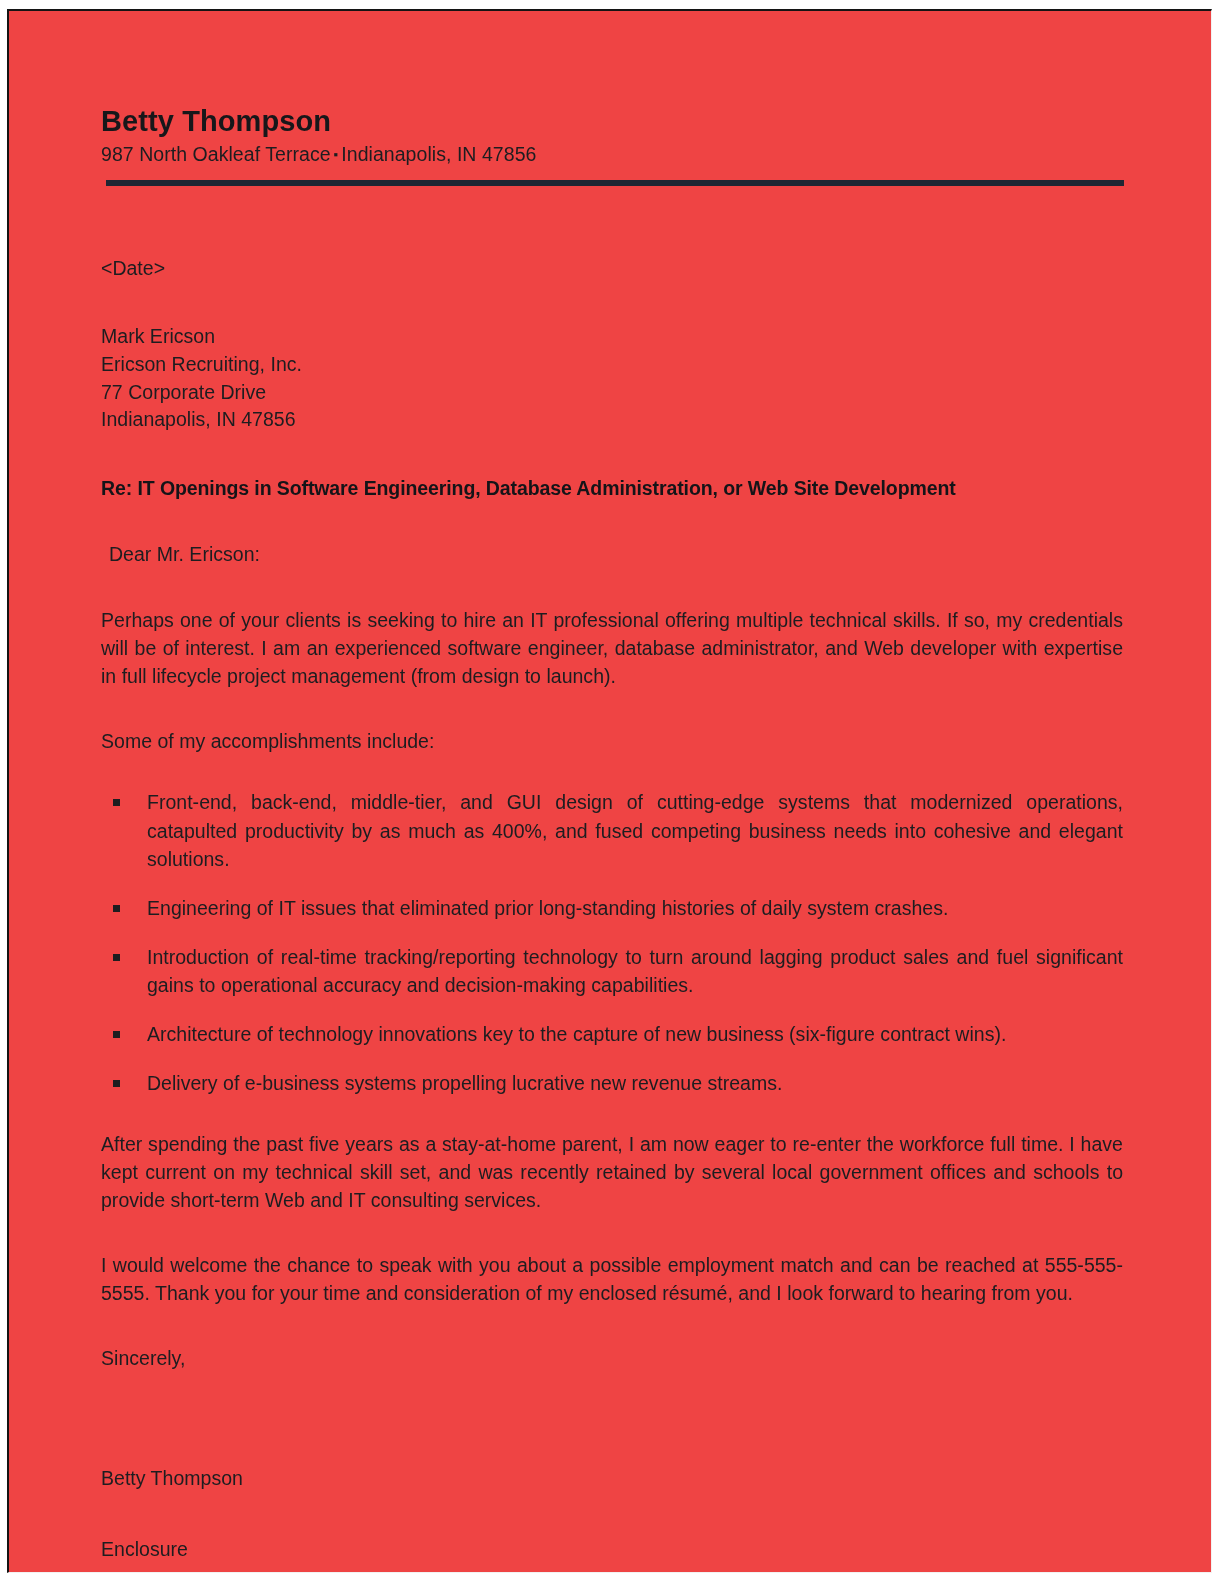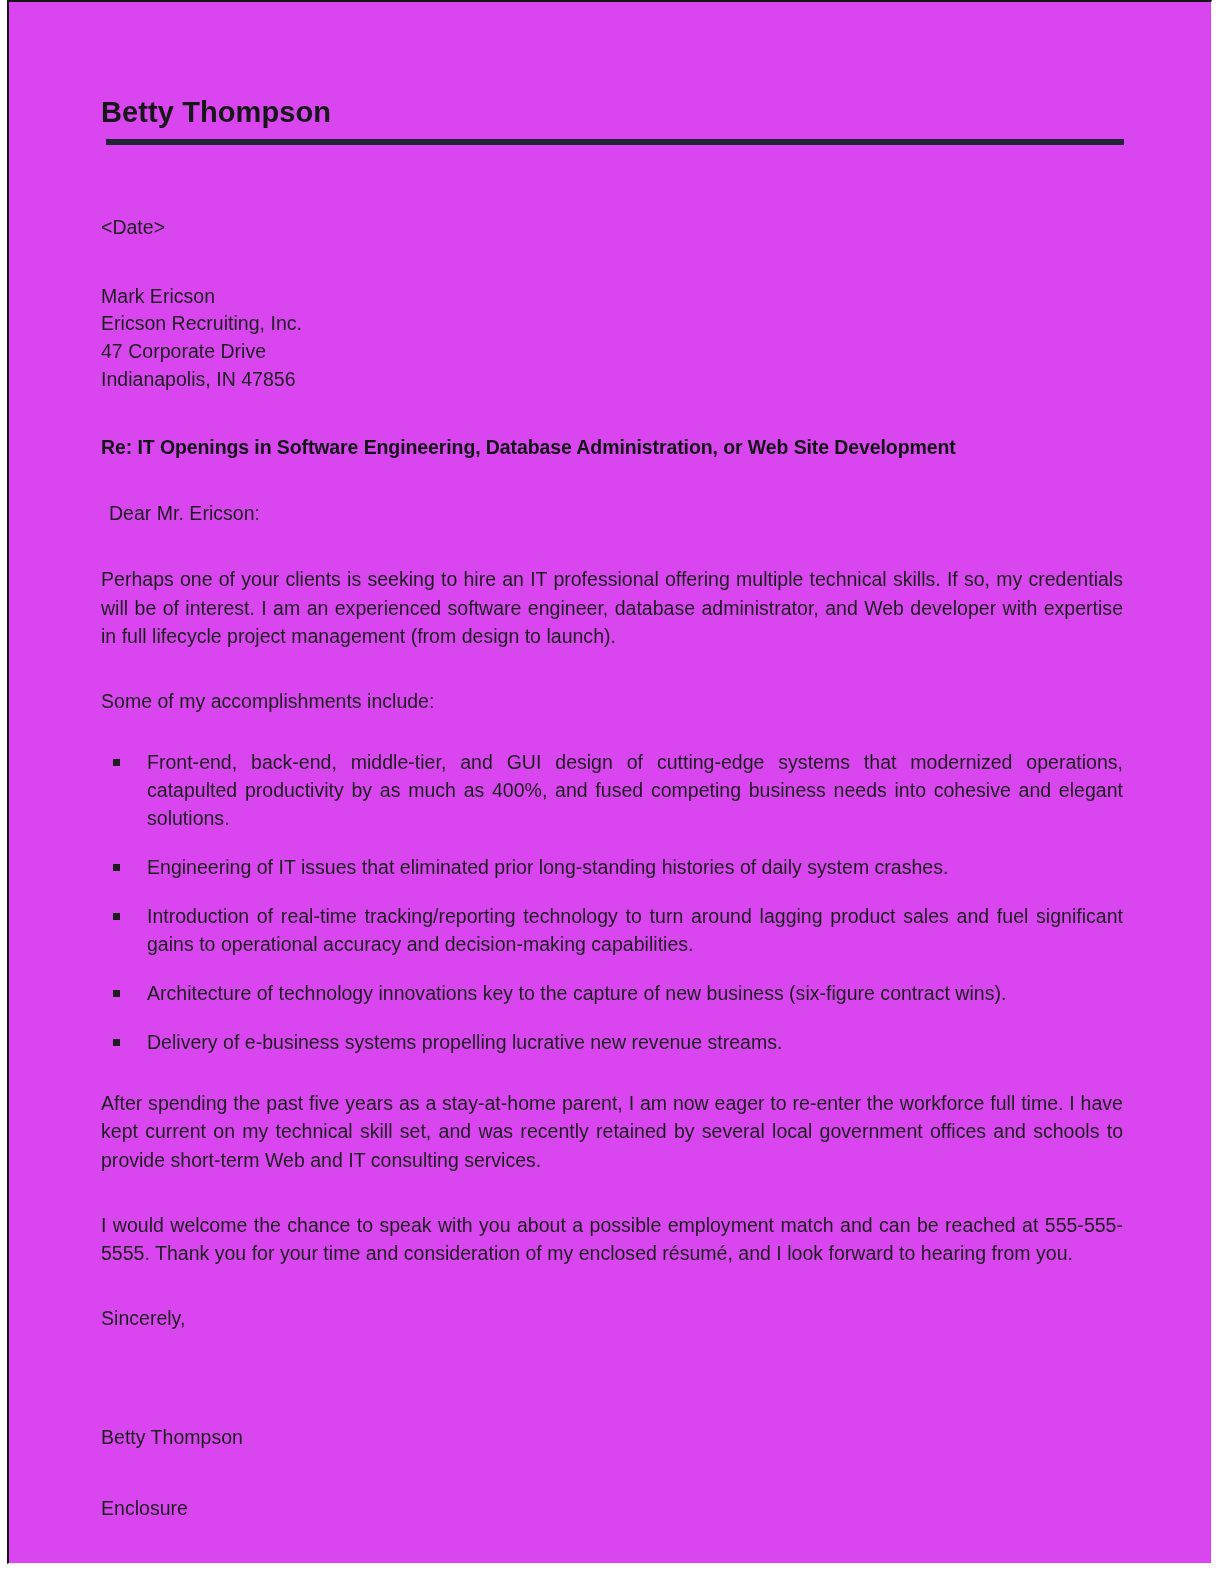--- a/index.html
+++ b/index.html
@@ -10,24 +10,24 @@
   body {
     width: 1219px;
     height: 1576px;
     font-family: "Liberation Sans", sans-serif;
     -webkit-font-smoothing: antialiased;
   }
 
   .page {
     position: absolute;
     left: 7px;
-    top: 0;
+    top: 9px;
     width: 1205px;
     height: 1564px;
-    background: #d946ef;
+    background: #ef4444;
     border-top: 2px solid #141414;
     border-left: 2px solid #141414;
     border-right: 1px solid #f2f2f2;
     border-bottom: 1px solid #f2f2f2;
     box-sizing: border-box;
     overflow: hidden;
   }
 
   .content {
     position: absolute;
@@ -141,33 +141,34 @@
 </head>
 <body>
 
 <div class="page">
 
   <div class="content">
 
     <header>
       <div class="letterhead-name">Betty Thompson</div>
 
+      <div class="letterhead-line"><span>987 North Oakleaf Terrace</span><span class="sep-mark">▪</span><span>Indianapolis, IN 47856</span></div>
 
 
       <div class="rule"></div>
     </header>
 
     <main class="body-block">
 
       <div class="date-line">&lt;Date&gt;</div>
 
       <div class="recipient">
         <div>Mark Ericson</div>
         <div>Ericson Recruiting, Inc.</div>
-        <div>47 Corporate Drive</div>
+        <div>77 Corporate Drive</div>
         <div>Indianapolis, IN 47856</div>
       </div>
 
       <div class="subject">Re: IT Openings in Software Engineering, Database Administration, or Web Site Development</div>
 
       <div class="salutation">Dear Mr. Ericson:</div>
 
       <p class="para">Perhaps one of your clients is seeking to hire an IT professional offering multiple technical skills. If so, my credentials will be of interest. I am an experienced software engineer, database administrator, and Web developer with expertise in full lifecycle project management (from design to launch).</p>
 
       <p class="para lead-in">Some of my accomplishments include:</p>

